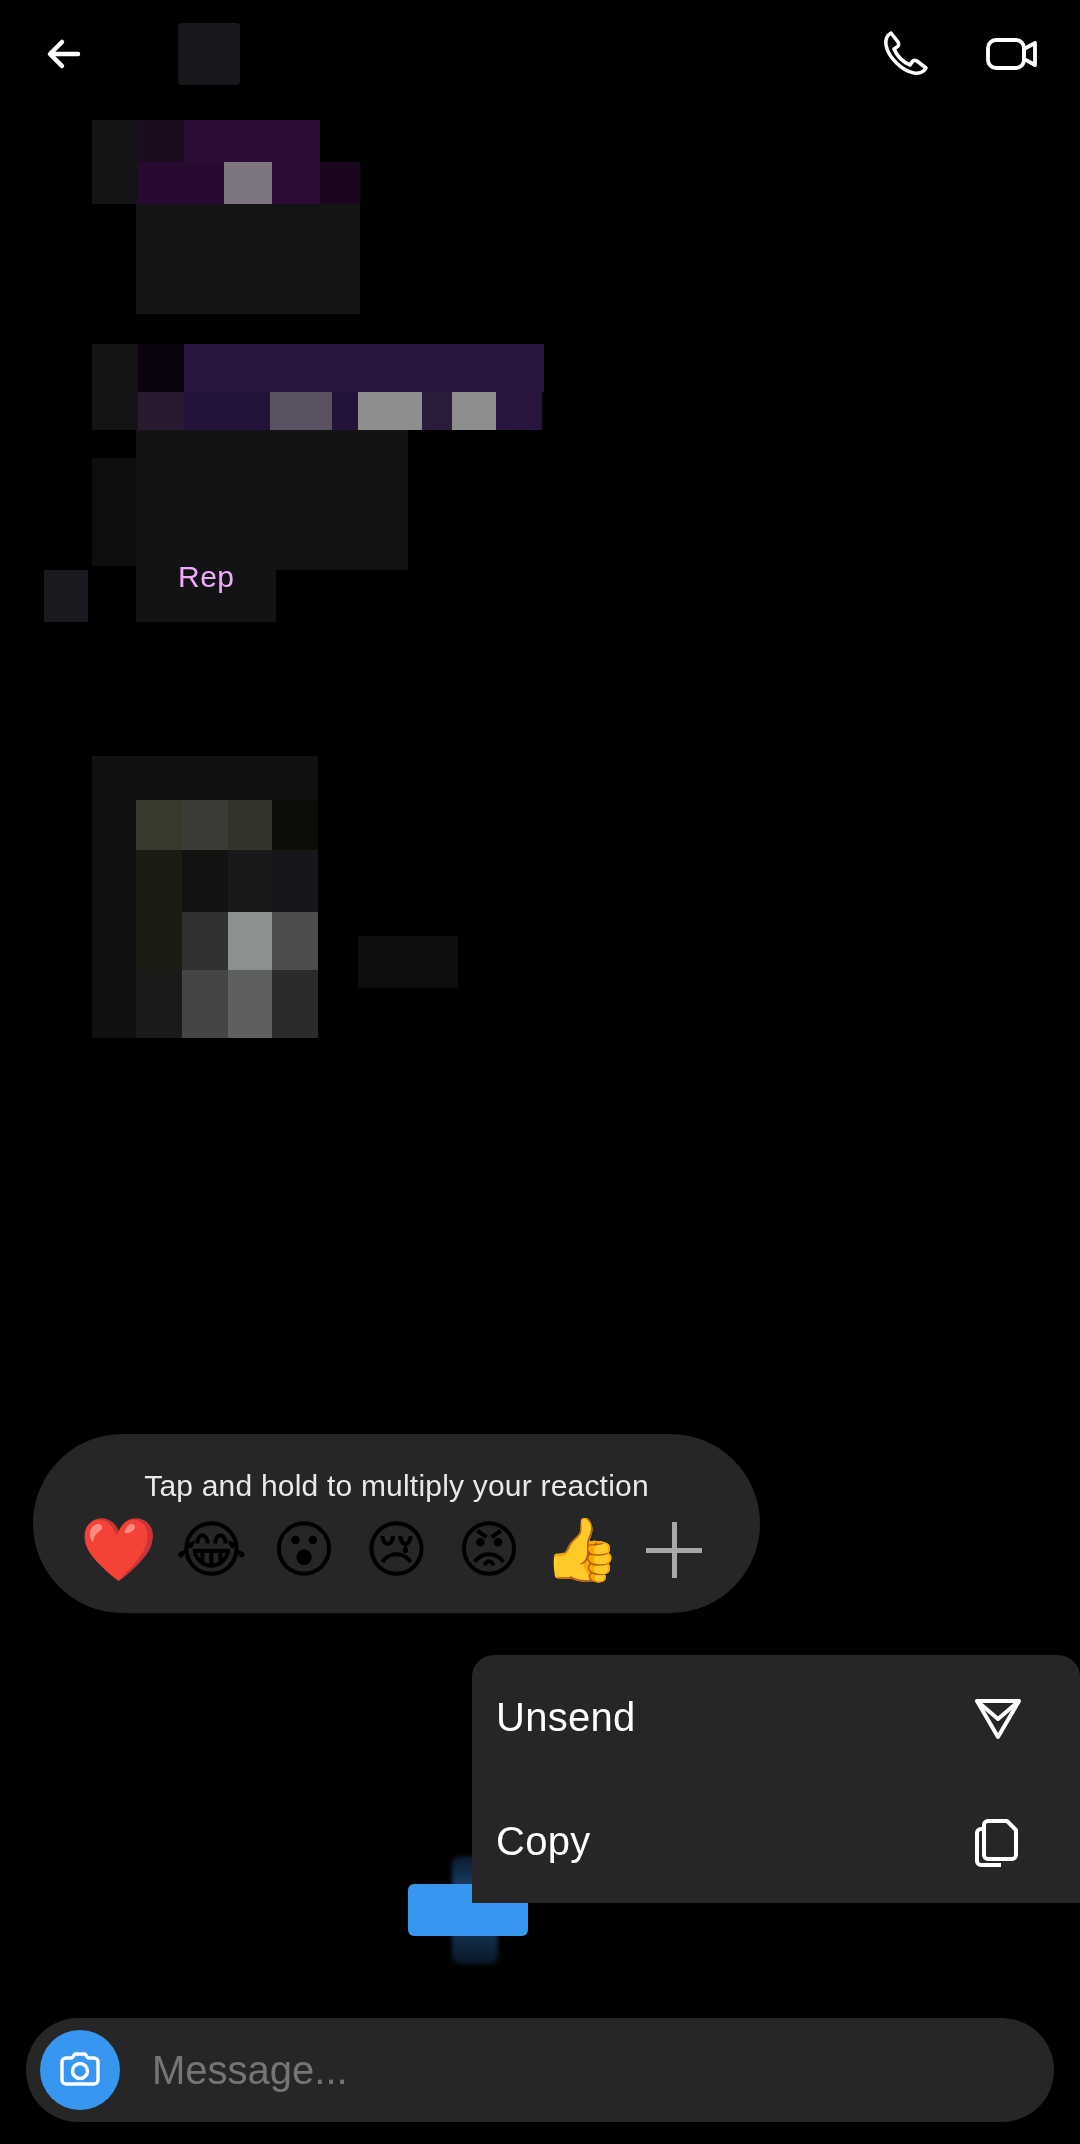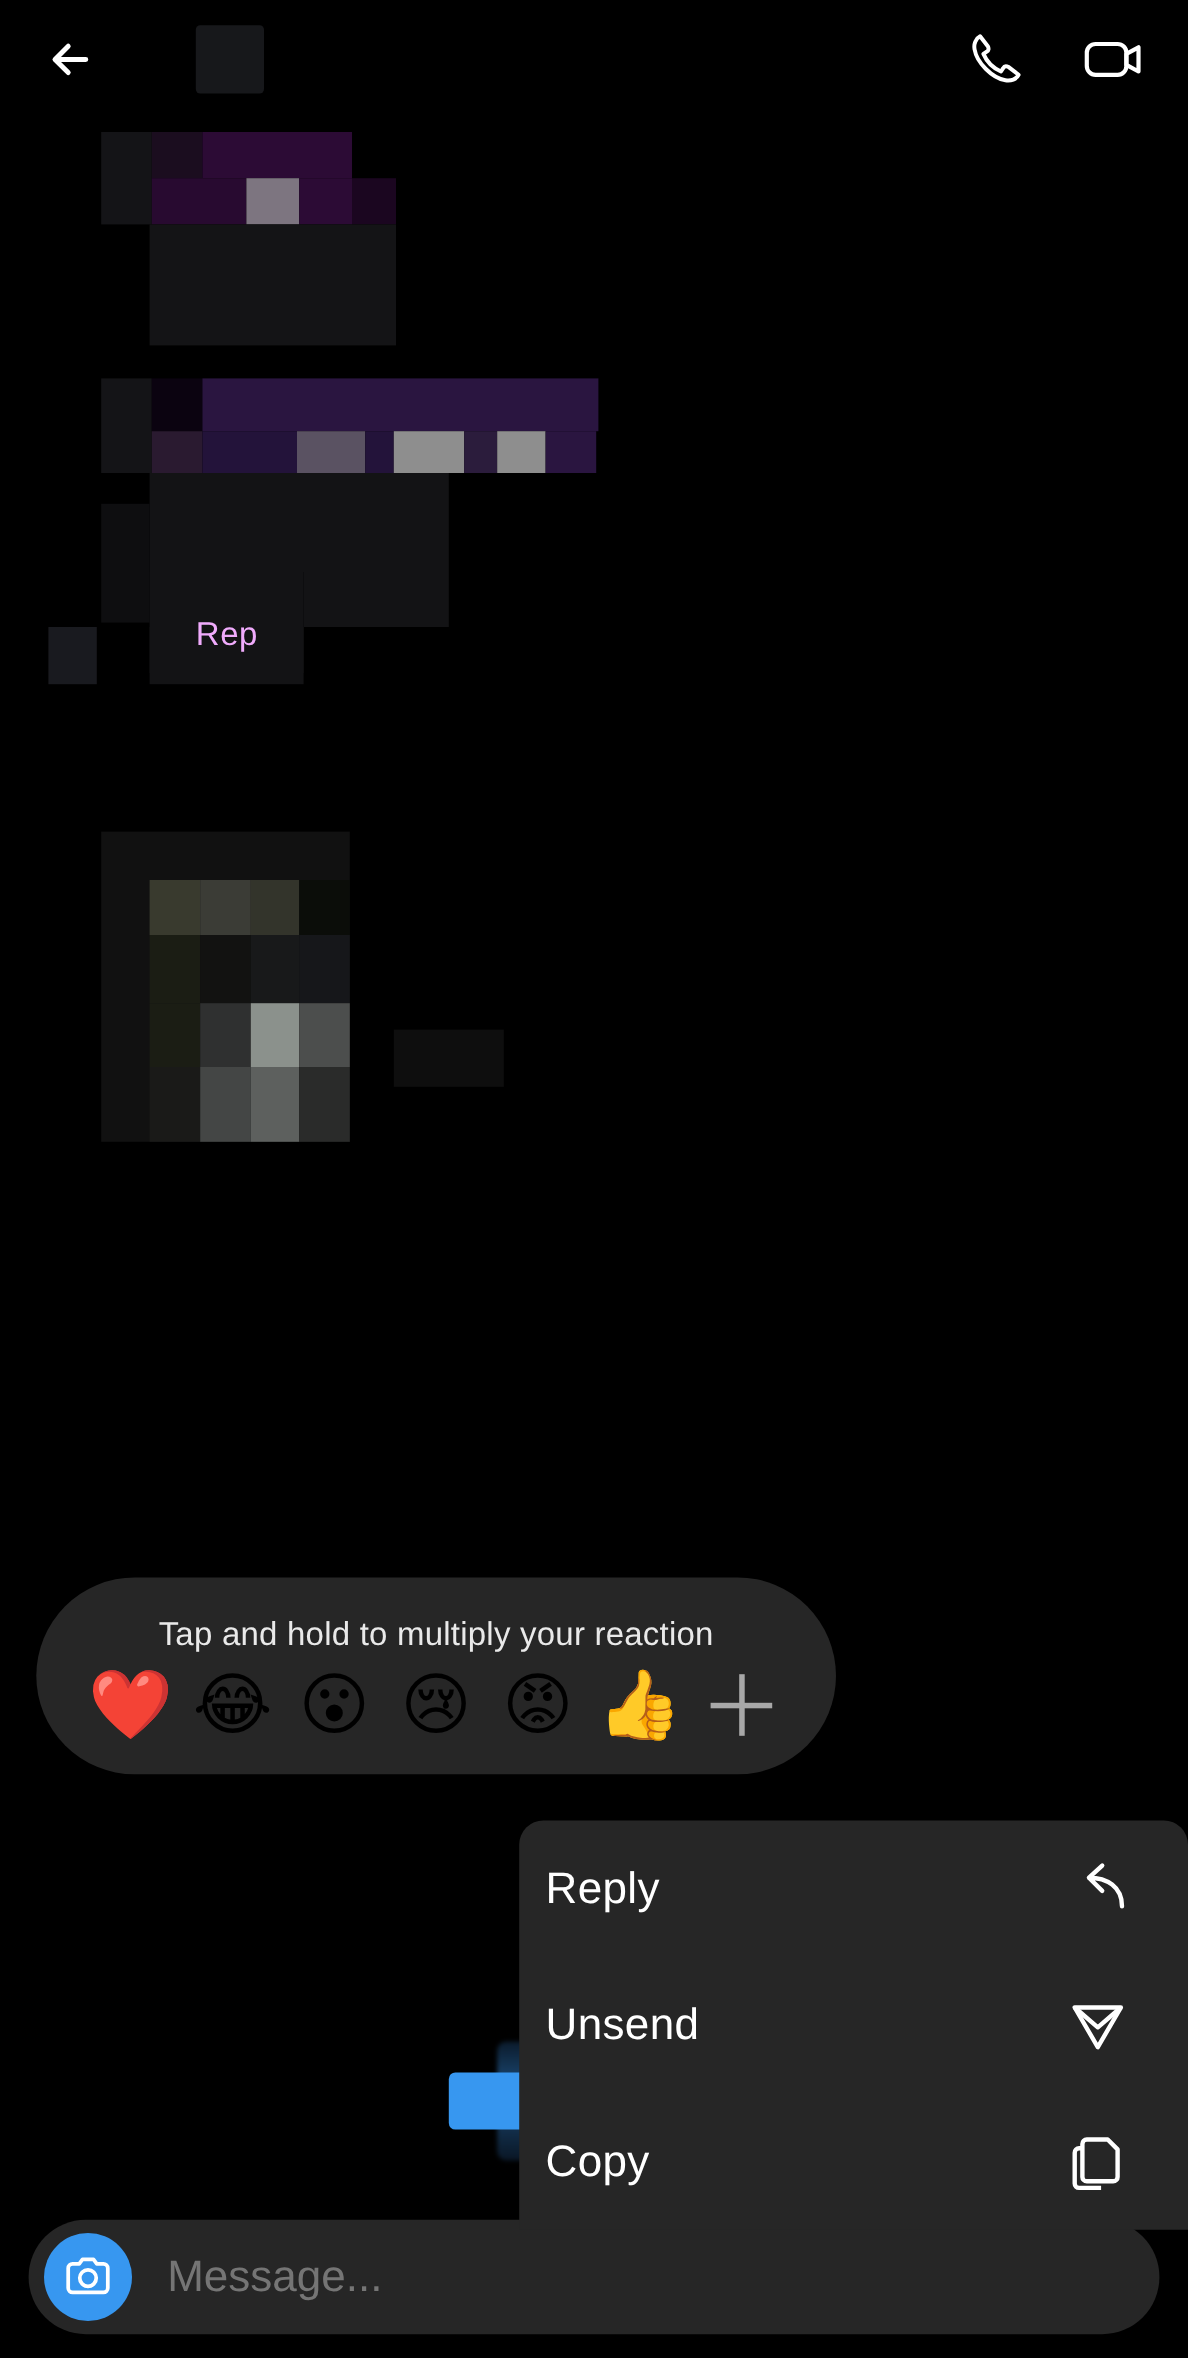--- a/index.html
+++ b/index.html
@@ -262,28 +262,20 @@
         <div class="reaction-emoji">😮</div>
         <div class="reaction-emoji">😢</div>
         <div class="reaction-emoji">😡</div>
         <div class="reaction-emoji">👍</div>
         <div class="reaction-plus"></div>
       </div>
   </div>
 
   <div class="context-menu">
 
-    <div class="menu-item">
-      <span class="menu-label">Reply</span>
-      <span class="menu-icon">
-        <svg viewBox="0 0 56 56" width="56" height="56">
-          <path d="M50 44 C50 26 36 18 20 18 M20 18 L32 7 M20 18 L32 30" fill="none" stroke="#fff" stroke-width="4" stroke-linecap="round" stroke-linejoin="round"></path>
-        </svg>
-      </span>
-    </div>
 
 
     <div class="menu-item">
       <span class="menu-label">Unsend</span>
       <span class="menu-icon">
         <svg viewBox="0 0 56 56" width="56" height="56">
           <path d="M7 12 H49 L28 48 Z" fill="none" stroke="#fff" stroke-width="4" stroke-linejoin="round"></path>
           <path d="M7 12 L28 30 L49 12" fill="none" stroke="#fff" stroke-width="4" stroke-linejoin="round"></path>
         </svg>
       </span>

